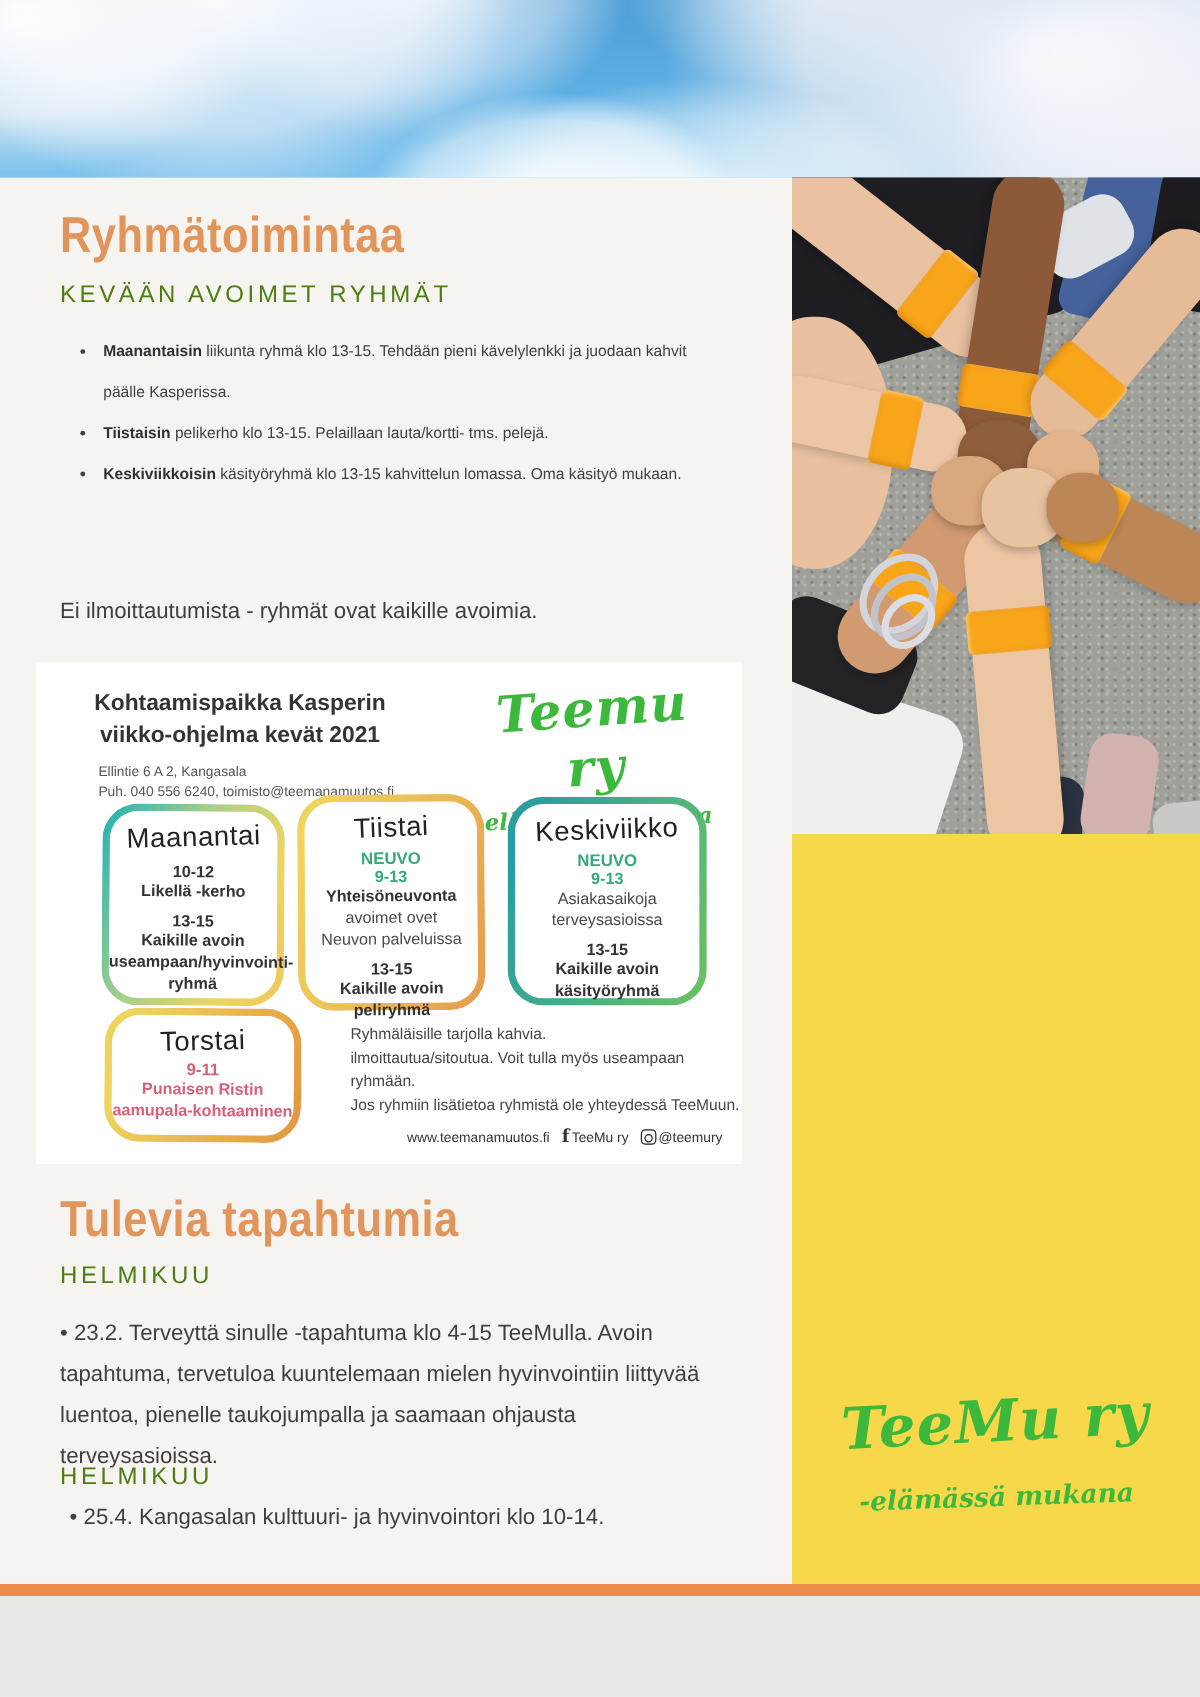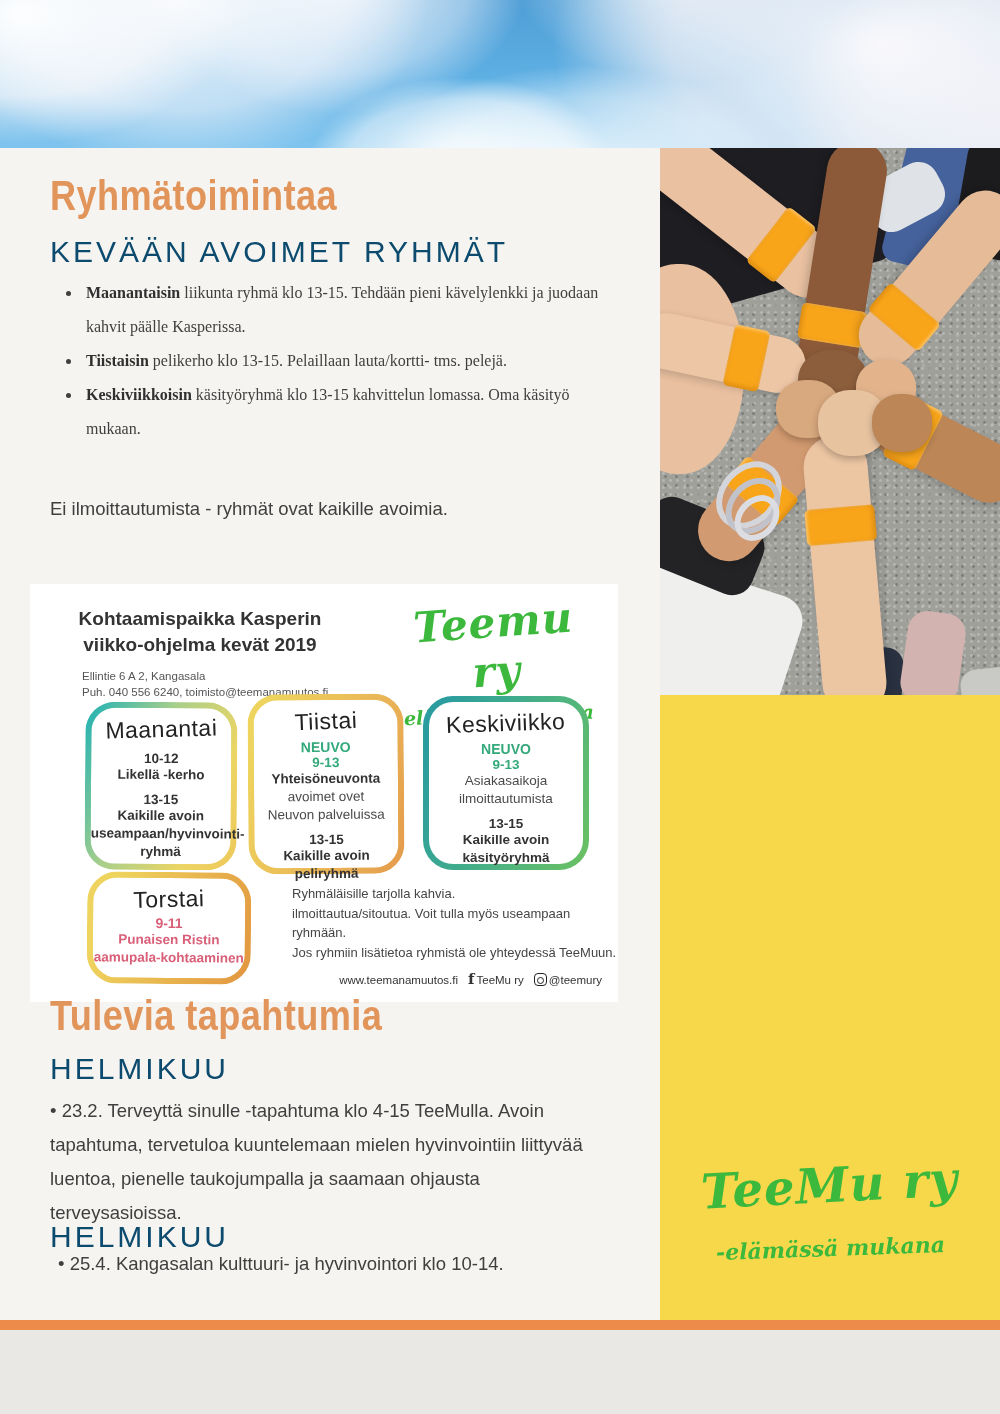--- a/index.html
+++ b/index.html
@@ -27,31 +27,31 @@
 
   
   .h1 {
     position:absolute; left:50px; color:#e2955b; font-size:42px; font-weight:bold;
     letter-spacing:.5px; white-space:nowrap;
   }
   .h1 > span { display:inline-block; transform:scaleX(.86); transform-origin:left center; }
   .h1.ryhma { top:172px; }
   .h1.events { top:992px; }
   .h2 {
-    position:absolute; left:50px; color:#0c4a6e; font-size:30px; font-weight:500;
+    position:absolute; left:50px; color:#4d7c0f; font-size:20px; font-weight:500;
     letter-spacing:3px;
   }
   .h2.kevaan { top:235px; }
   .h2.helmi  { top:1052px; }
   .h2.huhti  { top:1220px; }
 
   ul.open-groups {
     position:absolute; left:58px; top:276px; width:552px;
     list-style:disc; padding-left:24px; color:#3f3f3f;
-    font-size:16px; line-height:34px;font-family:Liberation Serif, serif;
+    font-size:13px; line-height:34px;
   }
   ul.open-groups li { padding-left:4px; }
   ul.open-groups b { color:#303030; }
 
   .note { position:absolute; left:50px; top:498px; width:560px; color:#3f3f3f; font-size:18.5px; }
 
   .event-par {
     position:absolute; left:50px; top:1094px; width:552px;
     color:#3f3f3f; font-size:18.5px; line-height:34px;
   }
@@ -59,21 +59,20 @@
   .event-li {
     position:absolute; left:58px; top:1253px; width:560px;
     color:#3f3f3f; font-size:18.5px;
   }
   .event-li::before { content:"•   "; }
 
   
   .flyer {
     position:absolute; left:30px; top:552px; width:588px; height:418px;
     background:#ffffff;
-    margin-top:32px;
   }
   .flyer-head { position:absolute; left:48px; top:22px; width:244px; text-align:center;
     color:#333; font-size:19px; font-weight:bold; line-height:26px; }
   .flyer-addr { position:absolute; left:52px; top:84px; color:#555; font-size:11.5px; line-height:16px; }
   .flyer-logo { position:absolute; left:360px; top:14px; width:210px; text-align:center; color:#3cb93c; }
   .flyer-logo .name {
     font-family:"DejaVu Serif",serif; font-style:italic; font-weight:bold;
     font-size:42px; transform:rotate(-4deg); display:inline-block; letter-spacing:1px;
   }
   .flyer-logo .tag {
@@ -236,21 +235,21 @@
     <li><b>Maanantaisin</b><span> liikunta ryhmä klo 13-15. Tehdään pieni kävelylenkki ja juodaan kahvit päälle Kasperissa.</span></li>
     <li><b>Tiistaisin</b><span> pelikerho klo 13-15. Pelaillaan lauta/kortti- tms. pelejä.</span></li>
     <li><b>Keskiviikkoisin</b><span> käsityöryhmä klo 13-15 kahvittelun lomassa. Oma käsityö mukaan.</span></li>
   </ul>
 
   <div class="note">Ei ilmoittautumista - ryhmät ovat kaikille avoimia.</div>
 
   <div class="flyer">
     <div class="flyer-head">
       <div>Kohtaamispaikka Kasperin</div>
-      <div>viikko-ohjelma kevät 2019</div>
+      <div>viikko-ohjelma kevät 2021</div>
     </div>
     <div class="flyer-addr">
       <div>Ellintie 6 A 2, Kangasala</div>
       <div>Puh. 040 556 6240, toimisto@teemanamuutos.fi</div>
     </div>
     <div class="flyer-logo">
       <span class="name">Teemu ry</span><br>
       <span class="tag">-elämässä mukana</span>
     </div>
 
@@ -271,21 +270,21 @@
       <div class="lbl-reg">Neuvon palveluissa</div>
       <div class="time">13-15</div>
       <div class="lbl">Kaikille avoin peliryhmä</div>
     </div>
 
     <div class="daybox wed">
       <div class="dtitle">Keskiviikko</div>
       <div class="neuvo">NEUVO</div>
       <div class="neuvo-time">9-13</div>
       <div class="lbl-reg">Asiakasaikoja</div>
-      <div class="lbl-reg">ilmoittautumista</div>
+      <div class="lbl-reg">terveysasioissa</div>
       <div class="time">13-15</div>
       <div class="lbl">Kaikille avoin käsityöryhmä</div>
     </div>
 
     <div class="daybox thu">
       <div class="dtitle">Torstai</div>
       <div class="pink time">9-11</div>
       <div class="pink lbl">Punaisen Ristin aamupala-kohtaaminen</div>
     </div>
 

